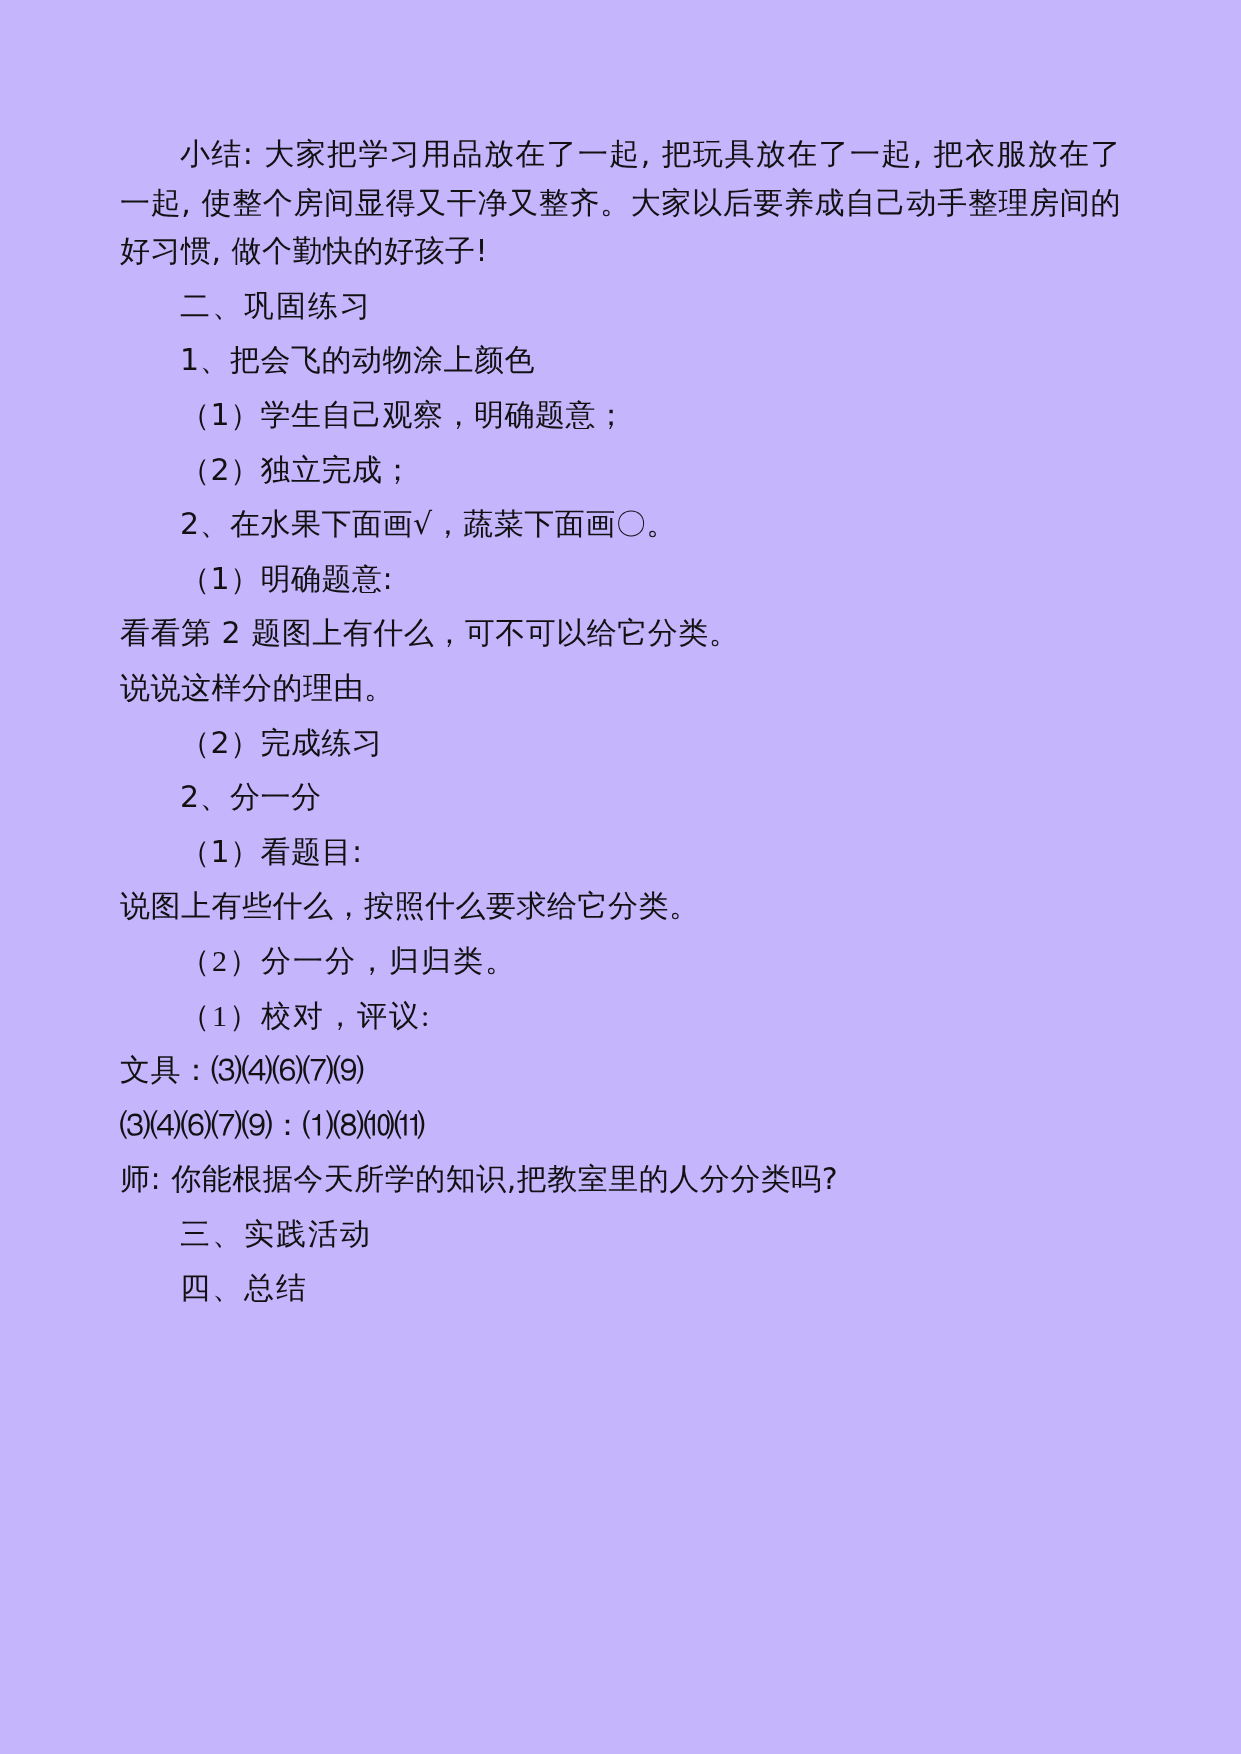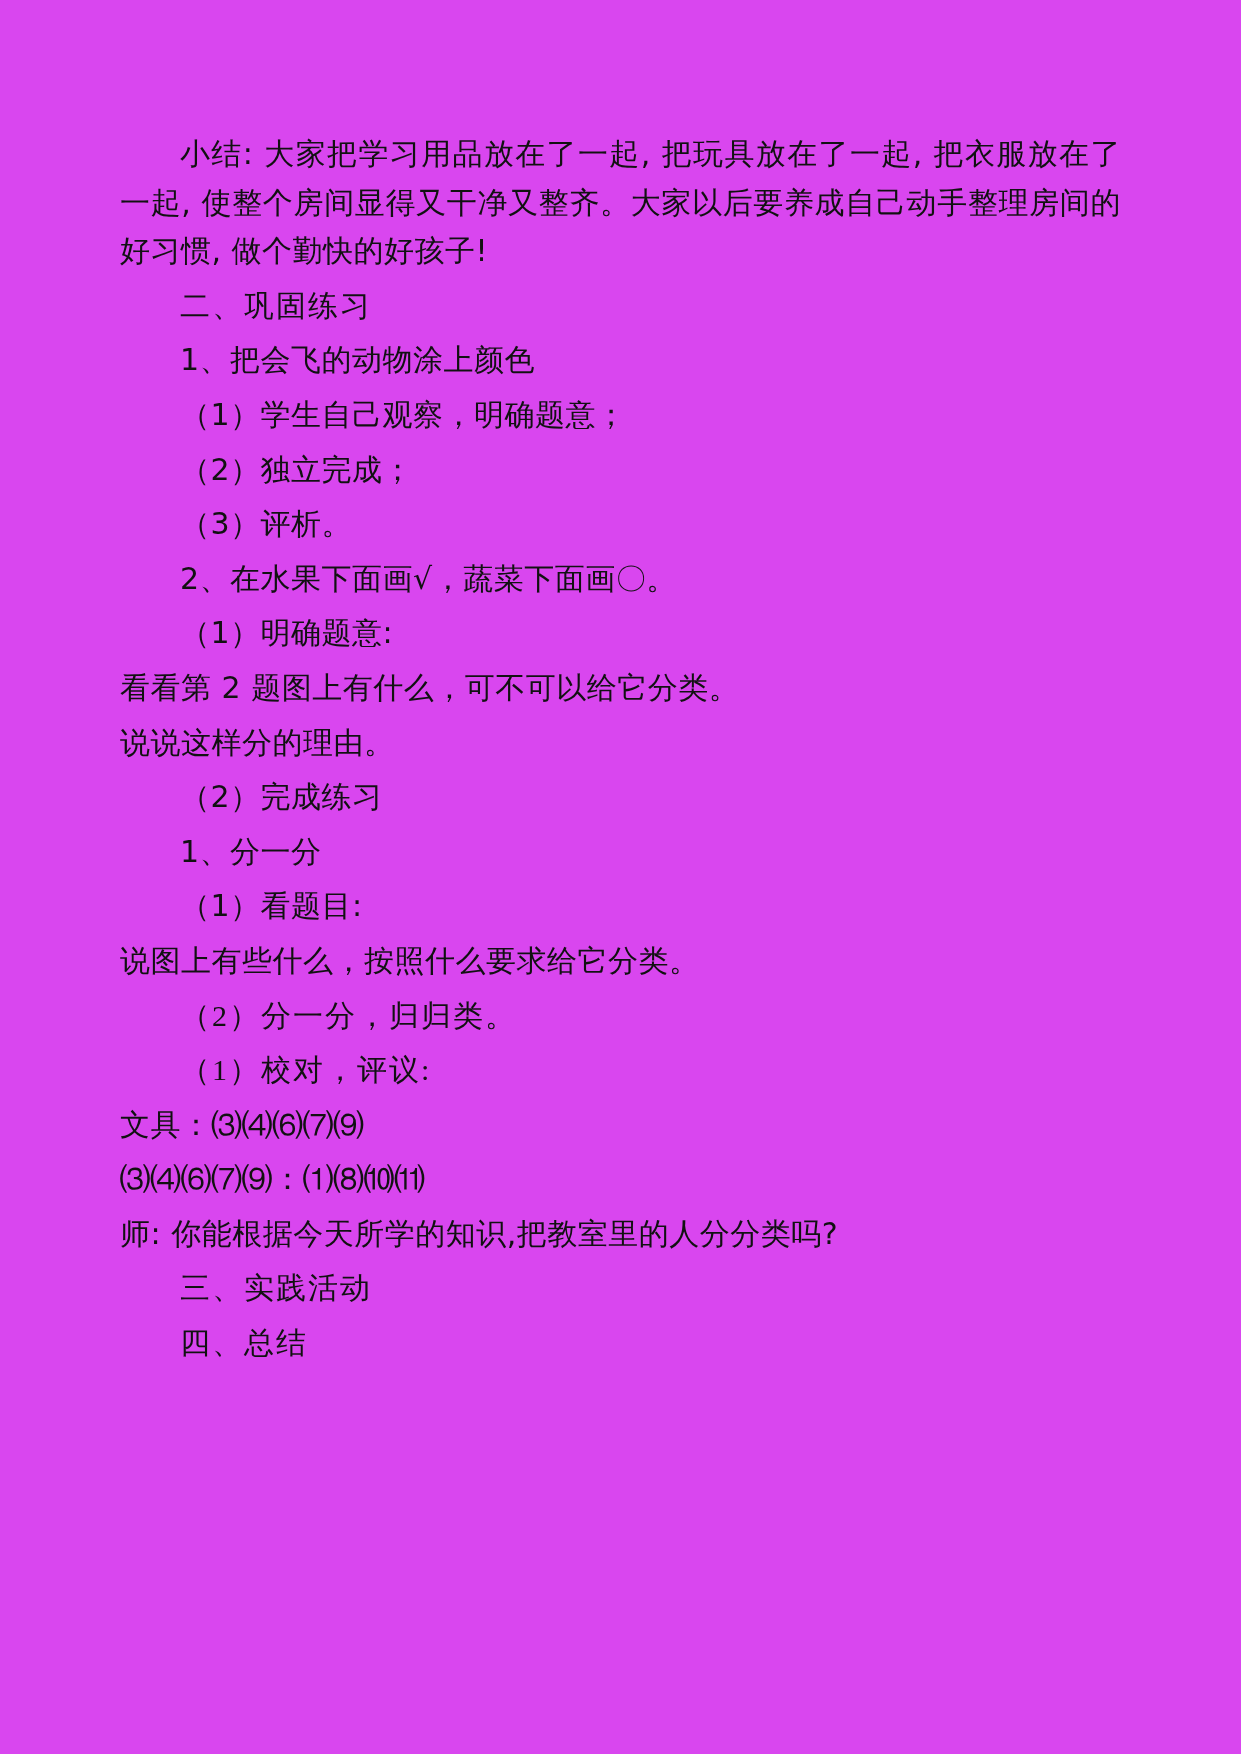--- a/index.html
+++ b/index.html
@@ -11,21 +11,21 @@
     width: 1241px;
     min-height: 1754px;
     font-family: "DejaVu Sans", sans-serif;
     color: #000000;
   }
   .page {
     width: 1241px;
     min-height: 1754px;
     box-sizing: border-box;
     padding: 130px 120px 60px 120px;
-    background: #d946ef;
+    background: #c4b5fd;
   }
   .doc-body {
     font-size: 30px;
     line-height: 1.62;
     color: #111111;
     letter-spacing: 0.5px;
   }
   .para {
     margin: 0 0 6px 0;
     text-align: justify;
@@ -51,33 +51,32 @@
     <p class="para indent">小结: 大家把学习用品放在了一起, 把玩具放在了一起, 把衣服放在了一起, 使整个房间显得又干净又整齐。大家以后要养成自己动手整理房间的好习惯, 做个勤快的好孩子!</p>
 
     <p class="para indent sp">二、巩固练习</p>
 
     <p class="para indent">1、把会飞的动物涂上颜色</p>
 
     <p class="para indent">（1）学生自己观察，明确题意；</p>
 
     <p class="para indent">（2）独立完成；</p>
 
-    <p class="para indent">（3）评析。</p>
 
     <p class="para indent">2、在水果下面画√，蔬菜下面画〇。</p>
 
     <p class="para indent">（1）明确题意:</p>
 
     <p class="para noindent">看看第 2 题图上有什么，可不可以给它分类。</p>
 
     <p class="para noindent">说说这样分的理由。</p>
 
     <p class="para indent">（2）完成练习</p>
 
-    <p class="para indent">1、分一分</p>
+    <p class="para indent">2、分一分</p>
 
     <p class="para indent">（1）看题目:</p>
 
     <p class="para noindent">说图上有些什么，按照什么要求给它分类。</p>
 
     <p class="para indent sp">（2）分一分，归归类。</p>
 
     <p class="para indent sp">（1）校对，评议:</p>
 
 

